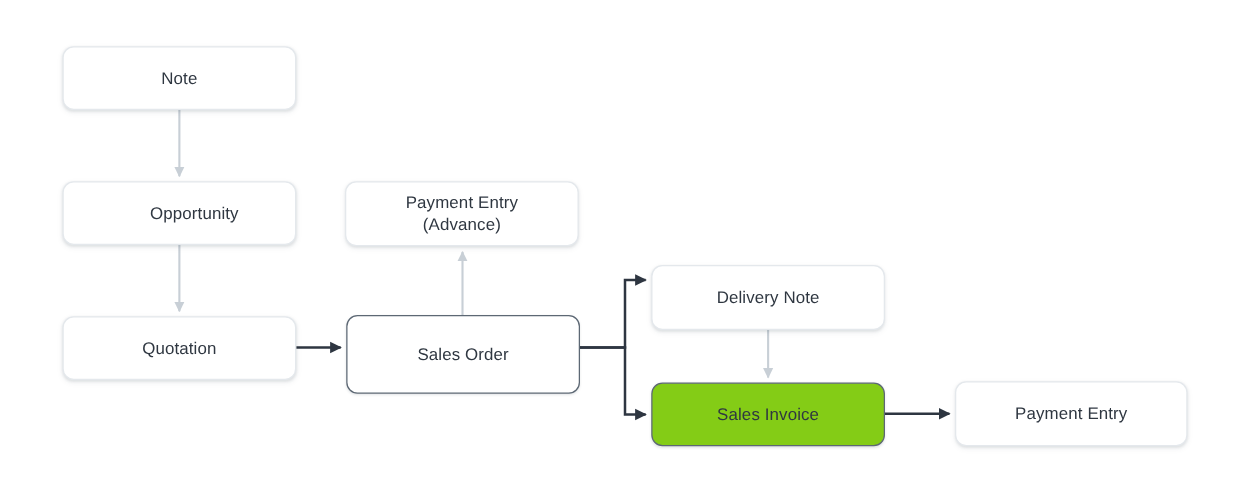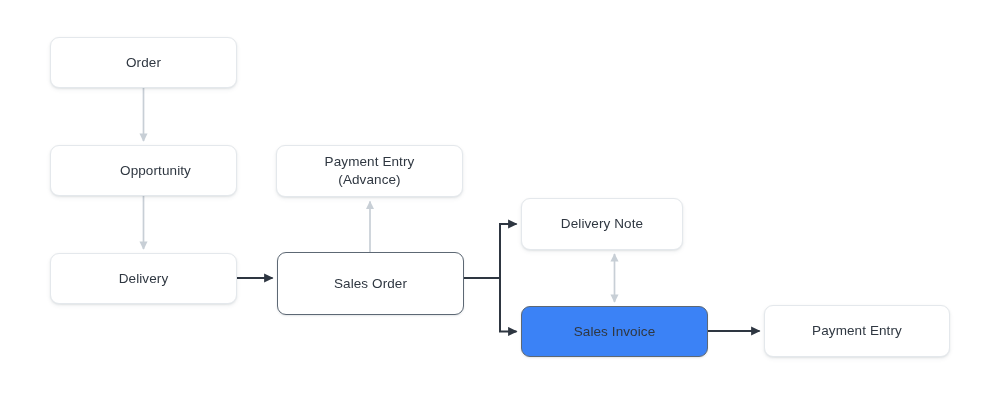--- a/index.html
+++ b/index.html
@@ -41,21 +41,21 @@
     line-height: 1.30;
     letter-spacing: 0.1px;
     white-space: pre-line;
     z-index: 2;
   }
   .node.strong {
     border: 1.4px solid #5d6874;
     box-shadow: 0 1px 2px rgba(42,55,71,0.13);
   }
   .node.selected {
-    background: #3b82f6;
+    background: #84cc16;
     border: 1.4px solid #5d6874;
     box-shadow: 0 1px 2px rgba(42,55,71,0.13);
   }
 </style>
 </head>
 <body>
 
 <div id="canvas">
 
   <svg id="edge-layer" viewBox="0 0 1000 400" xmlns="http://www.w3.org/2000/svg">
@@ -95,41 +95,41 @@
     <g>
       <path d="M 614.5 254 L 614.5 302" stroke="#c8cfd6" stroke-width="1.7" fill="none" marker-start="url(#arrow-muted)" marker-end="url(#arrow-muted)"></path>
     </g>
 
     <g>
       <path d="M 708 331 L 759.5 331" stroke="#2e3641" stroke-width="2" fill="none" marker-end="url(#arrow-strong)"></path>
     </g>
   </svg>
 
   <div class="node" style="left: 50px; top: 37px; width: 187px; height: 51px;">
-    <span>Order</span>
+    <span>Note</span>
   </div>
 
   <div class="node" style="left: 50px; top: 145px; width: 187px; height: 51px; padding-left: 24px;">
     <span>Opportunity</span>
   </div>
 
   <div class="node" style="left: 50px; top: 253px; width: 187px; height: 51px;">
-    <span>Delivery</span>
+    <span>Quotation</span>
   </div>
 
   <div class="node" style="left: 276px; top: 145px; width: 187px; height: 52px;">
     <span>Payment Entry
 (Advance)</span>
   </div>
 
   <div class="node strong" style="left: 277px; top: 252px; width: 187px; height: 63px;">
     <span>Sales Order</span>
   </div>
 
-  <div class="node" style="left: 521px; top: 198px; width: 162px; height: 52px; align-items: center;">
+  <div class="node" style="left: 521px; top: 212px; width: 187px; height: 52px; align-items: center;">
     <span>Delivery Note</span>
   </div>
 
   <div class="node selected" style="left: 521px; top: 306px; width: 187px; height: 51px;">
     <span>Sales Invoice</span>
   </div>
 
   <div class="node" style="left: 764px; top: 305px; width: 186px; height: 52px;">
     <span>Payment Entry</span>
   </div>

